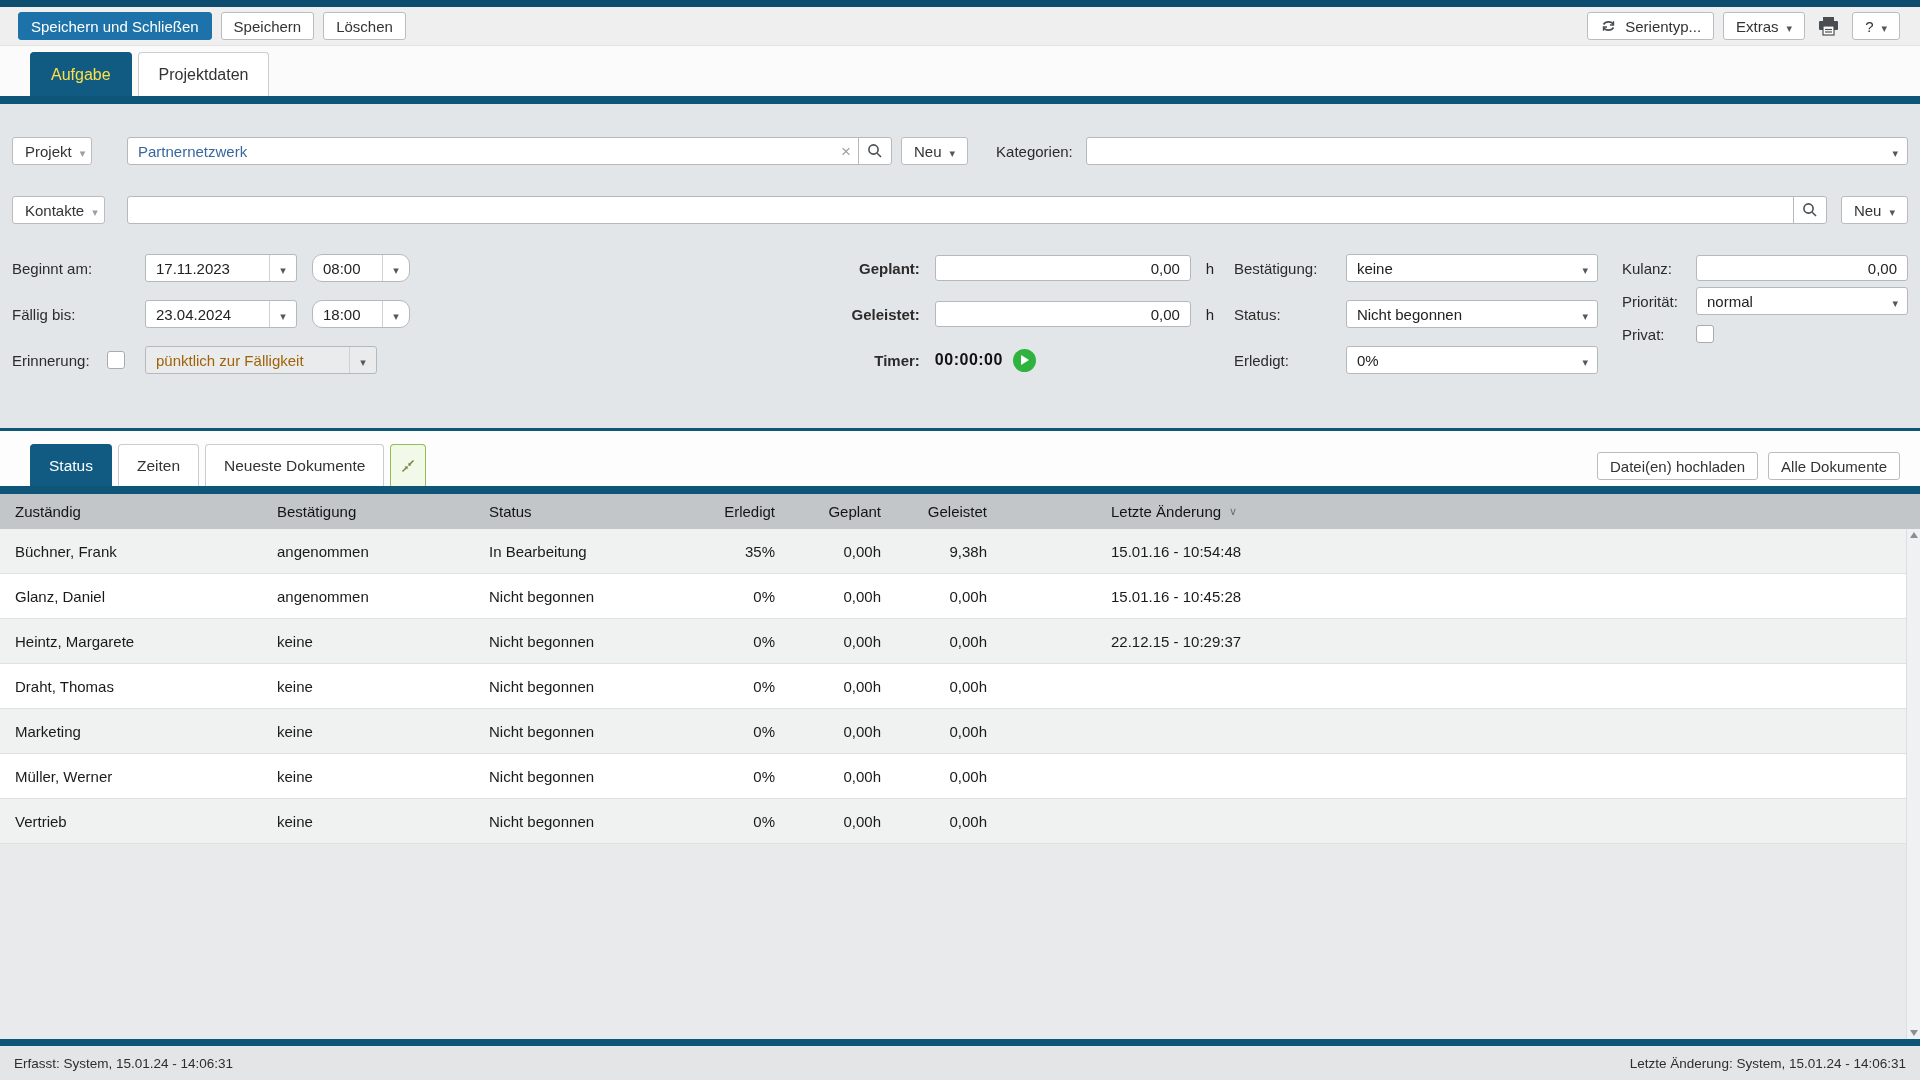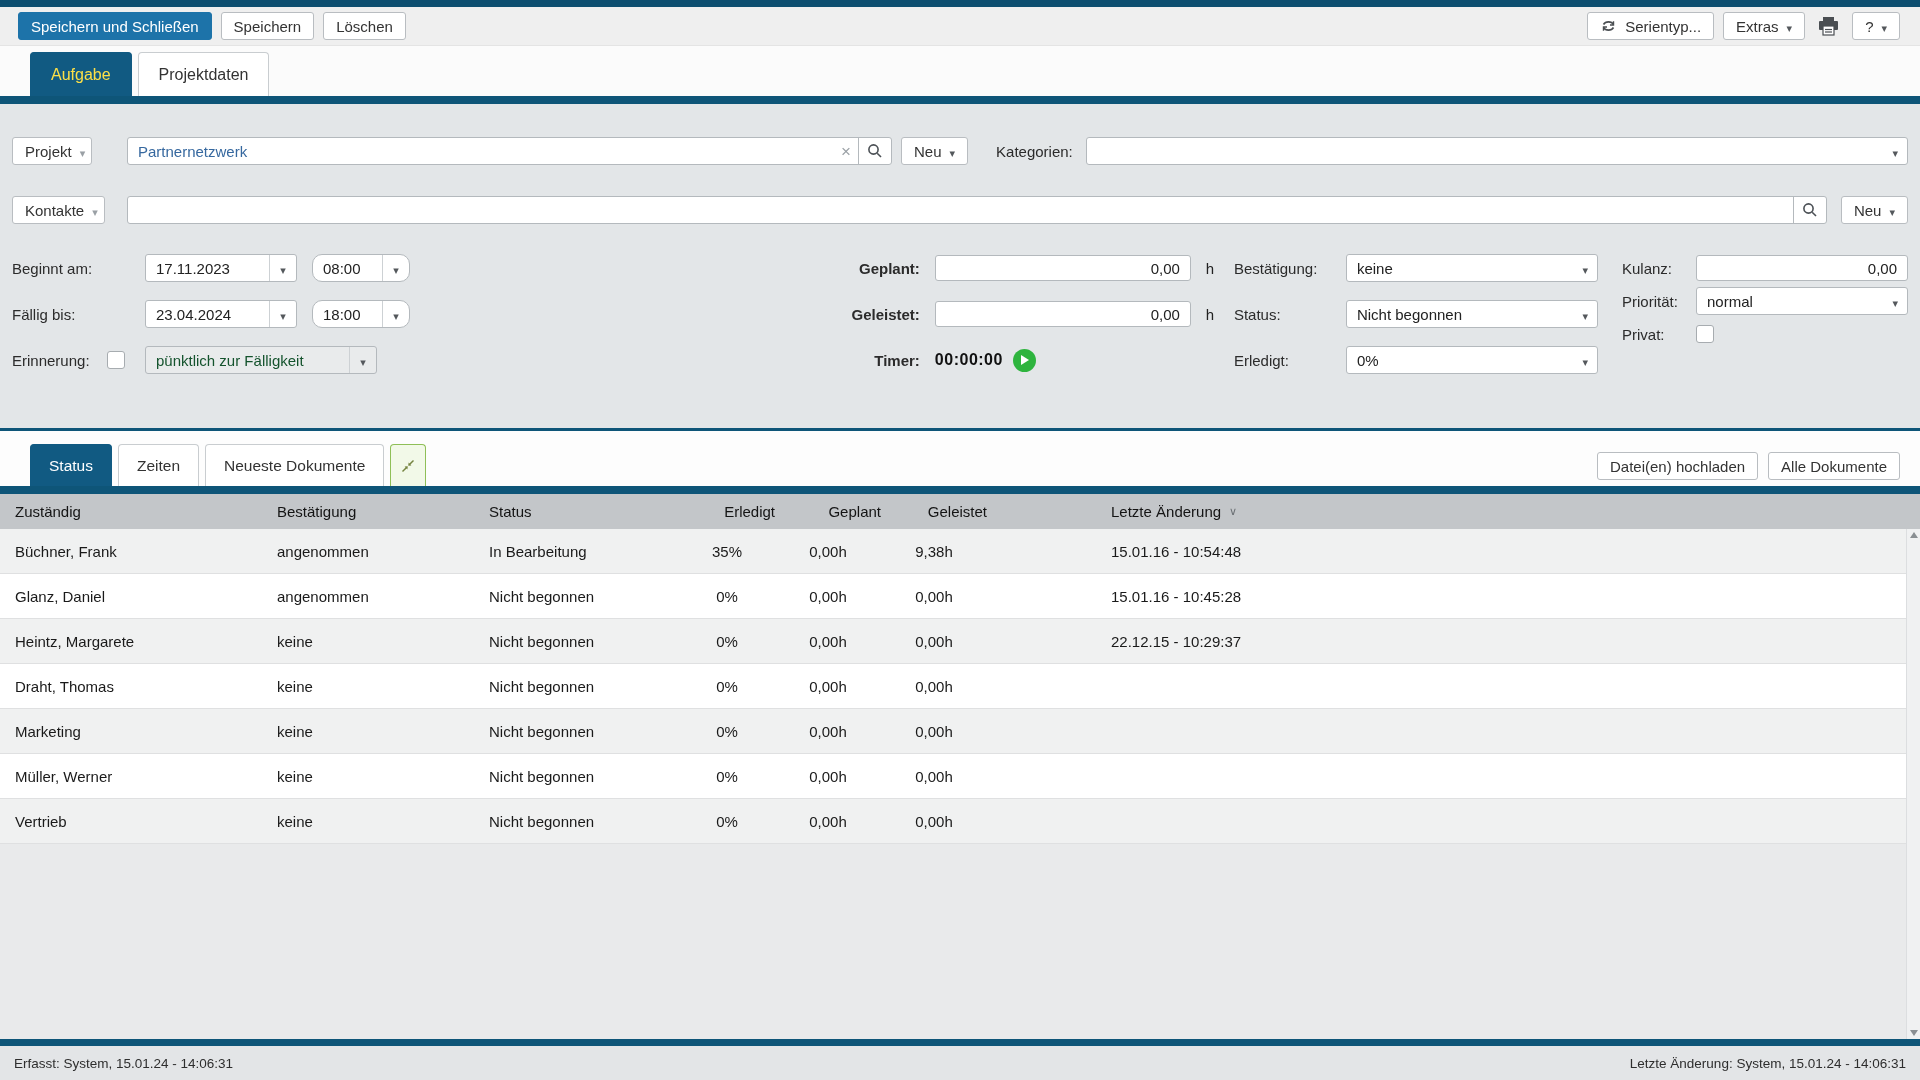--- a/index.html
+++ b/index.html
@@ -29,21 +29,21 @@
   .input { height:26px; background:#fff; border:1px solid #b4b9bd; border-radius:3px; font-size:15px; color:#222; padding:0 10px; font-family:inherit; outline:none; }
   .betreff-input { flex:1; margin-right:12px; height:26px; }
 
   .row-projekt { margin-top:19px; }
   .row-kontakte { margin-top:31px; }
 
   .combo { height:28px; background:#fff; border:1px solid #b4b9bd; border-radius:3px; display:flex; align-items:center; font-size:15px; color:#222; }
   .combo .val { flex:1; padding:0 10px; white-space:nowrap; overflow:hidden; }
   .combo .arrow-seg { width:27px; align-self:stretch; display:flex; align-items:center; justify-content:center; border-left:1px solid #cdd1d4; }
   .combo.noseg { padding-right:9px; }
-  .combo.disabled { background:#e9ebec; color:#14532d; }
+  .combo.disabled { background:#e9ebec; color:#a16207; }
   .dd::before { content:"▾"; font-size:11px; color:#54585c; }
   .dd.light::before { color:#9aa0a5; }
 
   .searchwrap { height:28px; background:#fff; border:1px solid #b4b9bd; border-radius:3px; display:flex; align-items:center; }
   .searchwrap input { border:none; outline:none; flex:1; padding:0 10px; font-size:15px; background:transparent; font-family:inherit; }
   .clear-x { color:#9ba1a6; font-size:17px; padding:0 7px; line-height:1; }
   .mag-seg { width:33px; align-self:stretch; border-left:1px solid #b4b9bd; display:flex; align-items:center; justify-content:center; }
 
   .link-blue input { color:#36689f; }
 
@@ -88,21 +88,21 @@
   .tgrid { display:grid; grid-template-columns:262px 212px 190px 96px 106px 106px 1fr; padding-left:15px; align-items:center; }
   .thead { height:35px; background:#c3c6c9; font-size:15px; color:#141414; }
   .hc { display:flex; align-items:center; }
   .hc.r { justify-content:flex-end; }
   .hc.last { padding-left:124px; }
   .sortchev { margin-left:8px; font-size:11px; color:#6a6f73; }
   .tbody { display:block; }
   .trow { height:45px; background:#fff; border-bottom:1px solid #dfe0e1; font-size:15px; color:#1a1a1a; display:grid; grid-template-columns:262px 212px 190px 96px 106px 106px 1fr; padding-left:15px; align-items:center; }
   .trow.alt { background:#f0f1f1; }
   .tcell { white-space:nowrap; }
-  .tcell.c3,.tcell.c4,.tcell.c5 { text-align:center; }
+  .tcell.c3,.tcell.c4,.tcell.c5 { text-align:right; }
   .tcell.c6 { padding-left:124px; }
 
   .vscroll { position:absolute; top:35px; right:0; bottom:0; width:14px; background:#f0f1f2; border-left:1px solid #dcdee0; display:flex; flex-direction:column; justify-content:space-between; align-items:center; padding:3px 0; }
   .sarrow { width:0; height:0; }
   .sarrow.up { border-left:4px solid transparent; border-right:4px solid transparent; border-bottom:6px solid #8a8f93; }
   .sarrow.down { border-left:4px solid transparent; border-right:4px solid transparent; border-top:6px solid #8a8f93; }
 
   .bottom-bar { height:7px; background:#0e5578; }
   .statusbar { height:34px; background:#e3e5e7; display:flex; align-items:center; justify-content:space-between; padding:0 14px; font-size:13.5px; color:#2e2e2e; }
 

